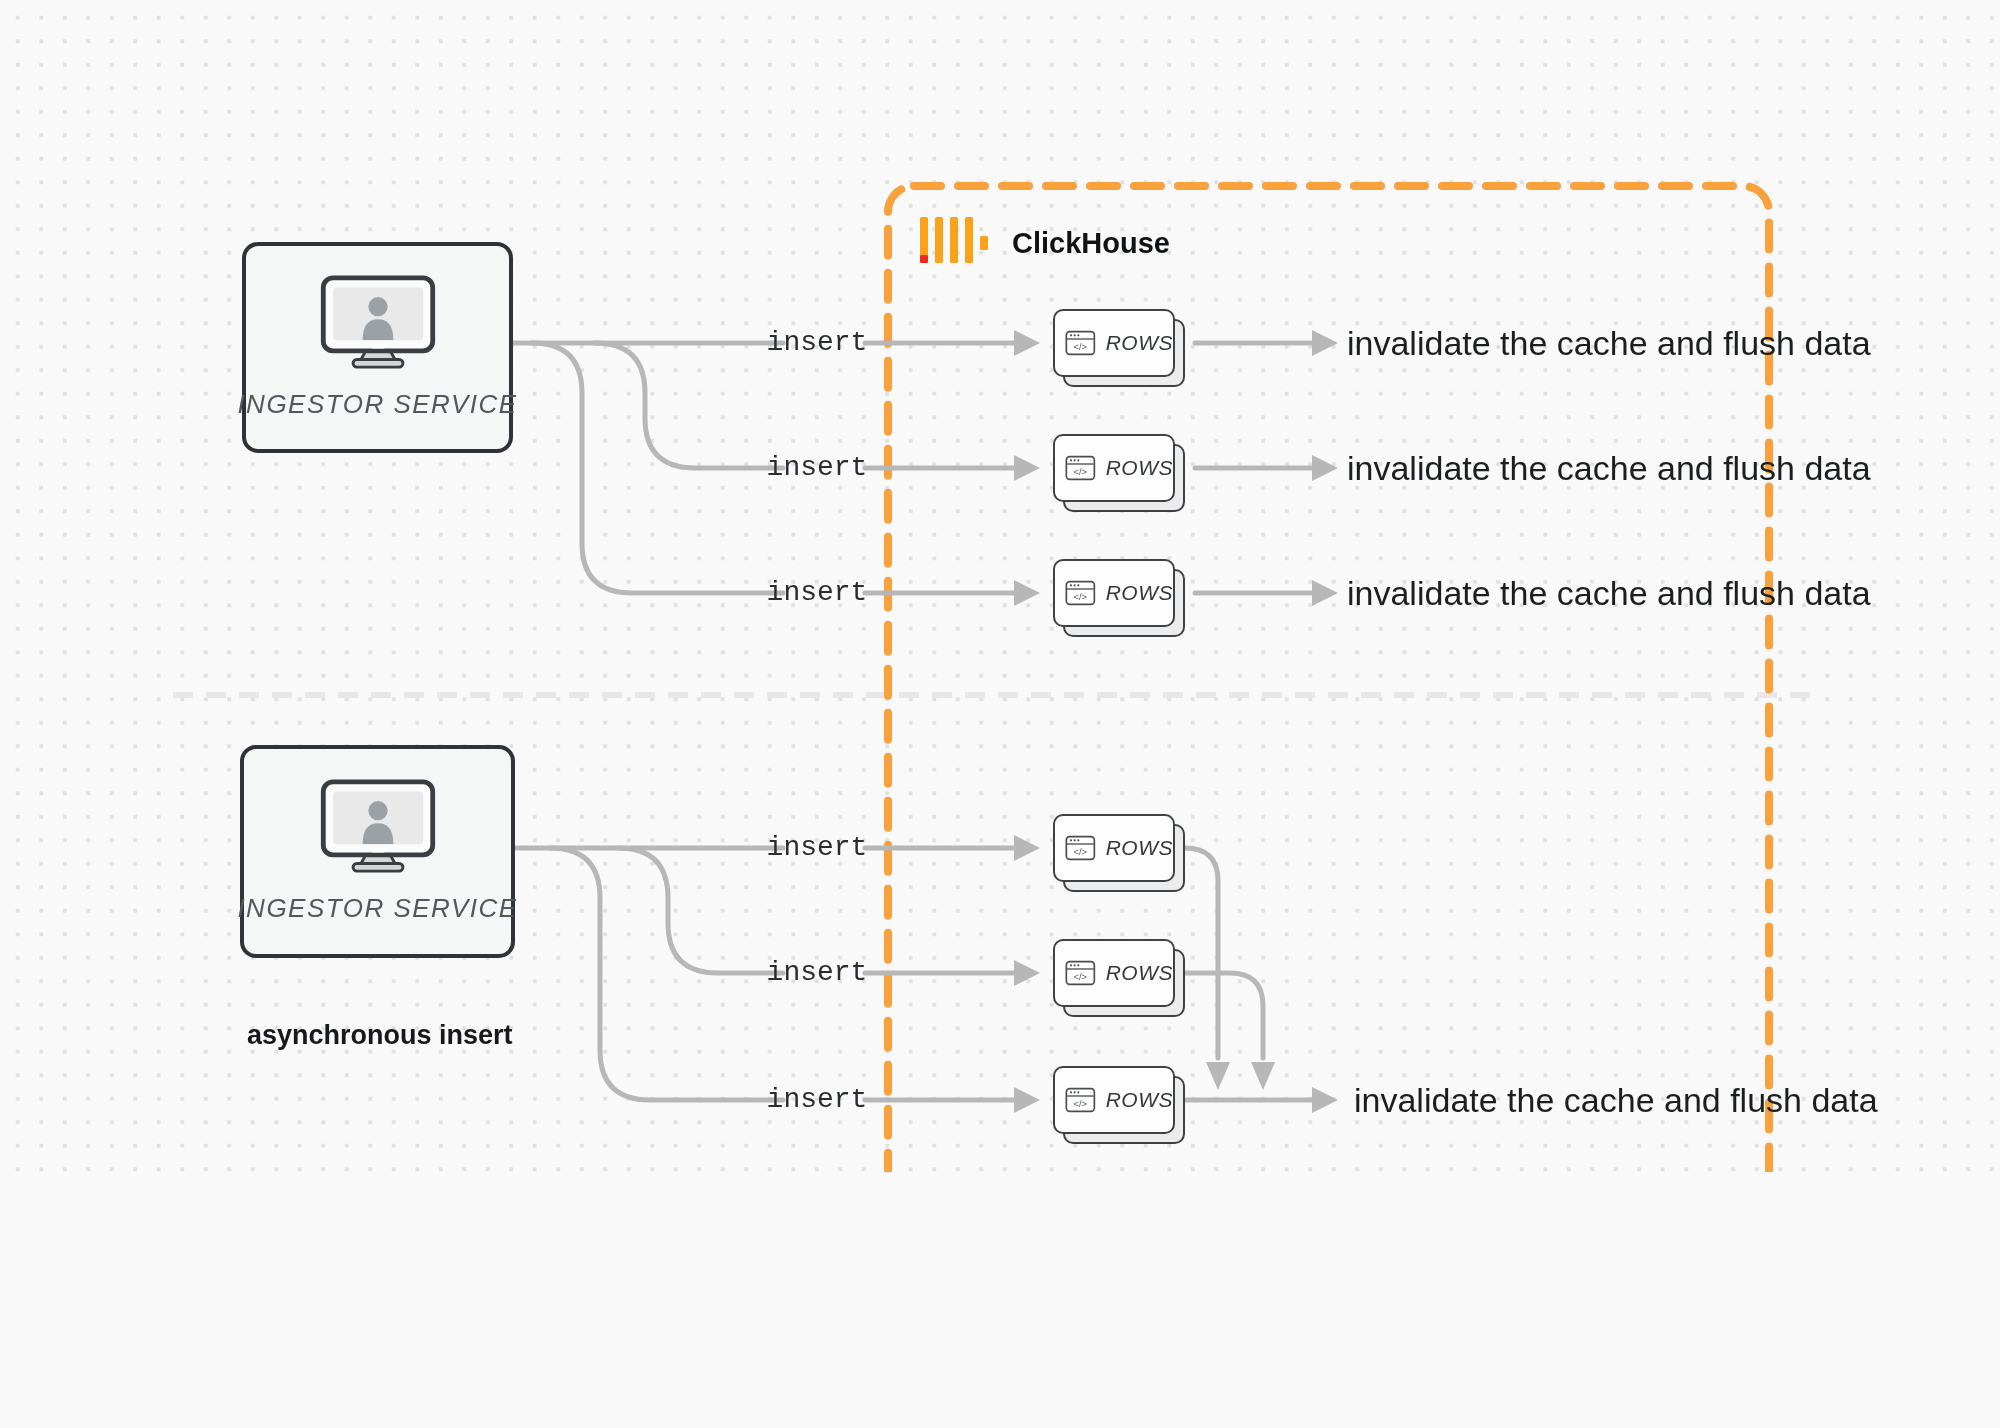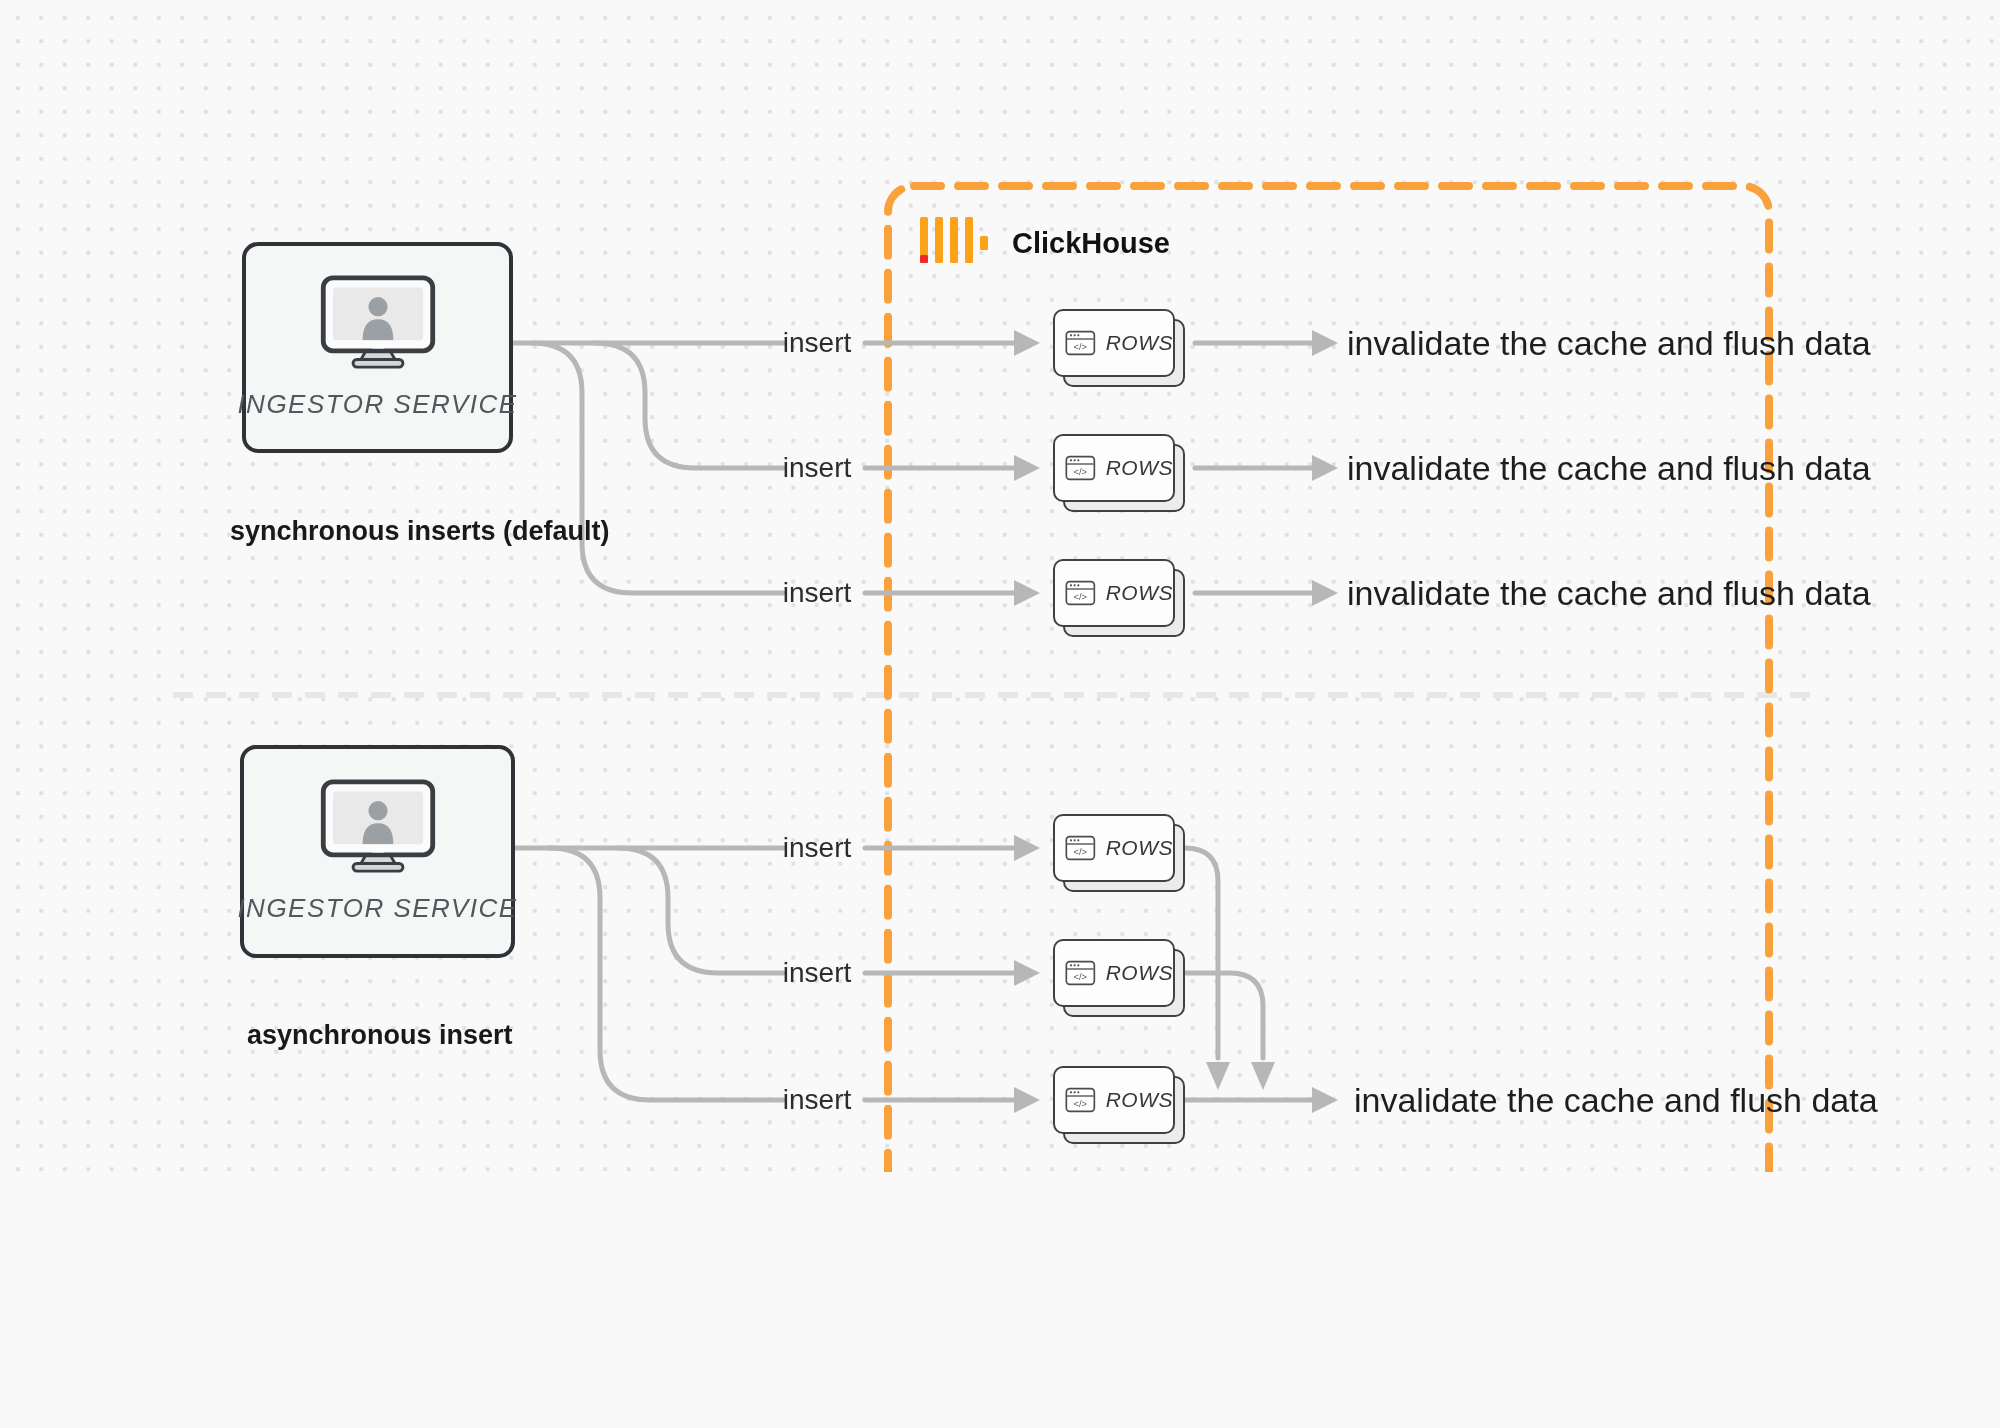--- a/index.html
+++ b/index.html
@@ -27,20 +27,21 @@
   .service-label{
     font-size:26px;color:#52575c;letter-spacing:1.5px;white-space:nowrap;
   }
   .caption{
     position:absolute;font-size:27px;font-weight:700;color:#17191c;white-space:nowrap;
     line-height:34px;
   }
   .insert-label{
     position:absolute;width:110px;text-align:center;font-size:28px;color:#2a2d30;
     line-height:32px;
+    font-family:Liberation Mono, monospace;
   }
   .invalidate-label{
     position:absolute;font-size:34px;color:#1c1e20;white-space:nowrap;line-height:32px;
   }
   .ch-title{
     position:absolute;font-size:29px;font-weight:600;color:#101214;line-height:32px;white-space:nowrap;
   }
   .rows-card{position:absolute;width:132px;height:78px;}
   .rows-back{
     position:absolute;left:10px;top:10px;width:122px;height:68px;
@@ -153,21 +154,20 @@
       <rect x="13" y="13" width="94" height="55" rx="4" fill="#e9e9e9"></rect>
       <g clip-path="url(#scr2)" fill="#9aa0a4">
         <circle cx="60" cy="33" r="10"></circle>
         <path d="M44 68 Q44 46 60 46 Q76 46 76 68 Z"></path>
       </g>
       <rect x="52" y="71.5" width="16" height="5" rx="2.5" fill="#ffffff"></rect>
     </svg>
     <div class="service-label">INGESTOR SERVICE</div>
   </div>
 
-  <div class="caption" style="left:230px;top:514px">synchronous inserts (default)</div>
   <div class="caption" style="left:247px;top:1018px">asynchronous insert</div>
 
   <div class="insert-label" style="left:762px;top:327px">insert</div>
   <div class="insert-label" style="left:762px;top:452px">insert</div>
   <div class="insert-label" style="left:762px;top:577px">insert</div>
   <div class="insert-label" style="left:762px;top:832px">insert</div>
   <div class="insert-label" style="left:762px;top:957px">insert</div>
   <div class="insert-label" style="left:762px;top:1084px">insert</div>
 
   <div class="rows-card" style="left:1053px;top:309px">

